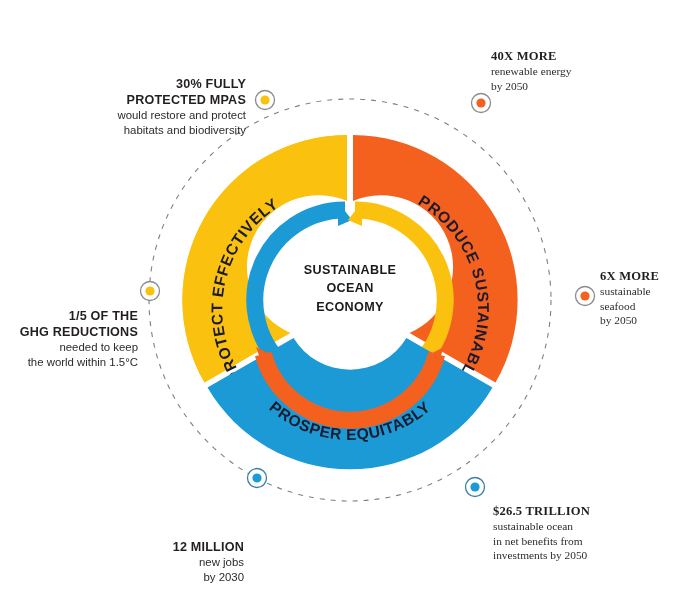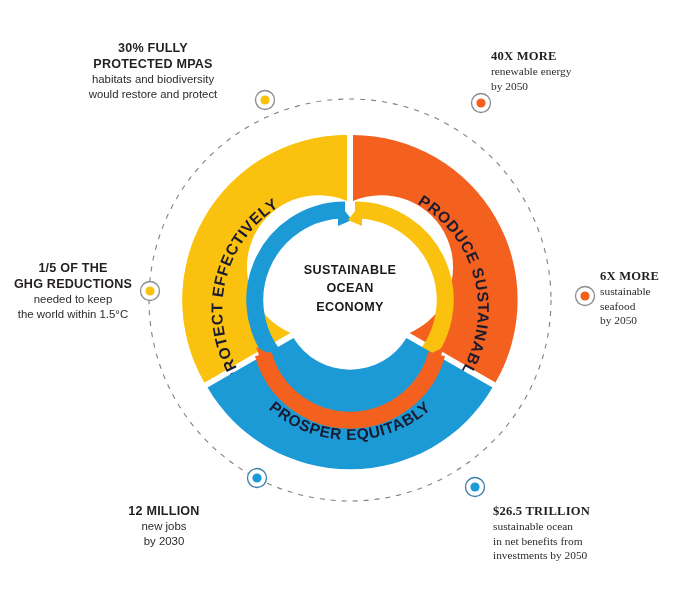--- a/index.html
+++ b/index.html
@@ -31,27 +31,27 @@
     font-size: 12.6px;
     letter-spacing: 0.2px;
     display: block;
   }
   .callout .bd {
     font-size: 11.4px;
     font-weight: 400;
     display: block;
     color: #2b2b2b;
   }
-  .align-right { text-align: center; }
+  .align-right { text-align: right; margin-top: 36px; }
   .align-left  { text-align: left; font-family: Liberation Serif, serif; }
 
   
   #callout-mpas      { left: 60px;  top: 40px;  width: 186px; }
   #callout-energy    { left: 491px; top: 48px;  width: 180px; }
-  #callout-ghg       { left: 8px;   top: 260px; width: 130px; }
+  #callout-ghg       { left: 8px;   top: 272px; width: 130px; }
   #callout-seafood   { left: 600px; top: 268px; width: 90px;  }
   #callout-jobs      { left: 84px;  top: 503px; width: 160px; }
   #callout-benefits  { left: 493px; top: 503px; width: 200px; }
 
   .center-label {
     position: absolute;
     left: 293px;
     top: 261px;
     width: 114px;
     text-align: center;
@@ -152,22 +152,22 @@
 
   <div class="center-label">
     <div>SUSTAINABLE</div>
     <div>OCEAN</div>
     <div>ECONOMY</div>
   </div>
 
   <div class="callout align-right" id="callout-mpas">
     <span class="hd">30% FULLY</span>
     <span class="hd">PROTECTED MPAS</span>
+    <span class="bd">would restore and protect</span>
     <span class="bd">habitats and biodiversity</span>
-    <span class="bd">would restore and protect</span>
   </div>
 
   <div class="callout align-left" id="callout-energy">
     <span class="hd">40X MORE</span>
     <span class="bd">renewable energy</span>
     <span class="bd">by 2050</span>
   </div>
 
   <div class="callout align-right" id="callout-ghg">
     <span class="hd">1/5 OF THE</span>

